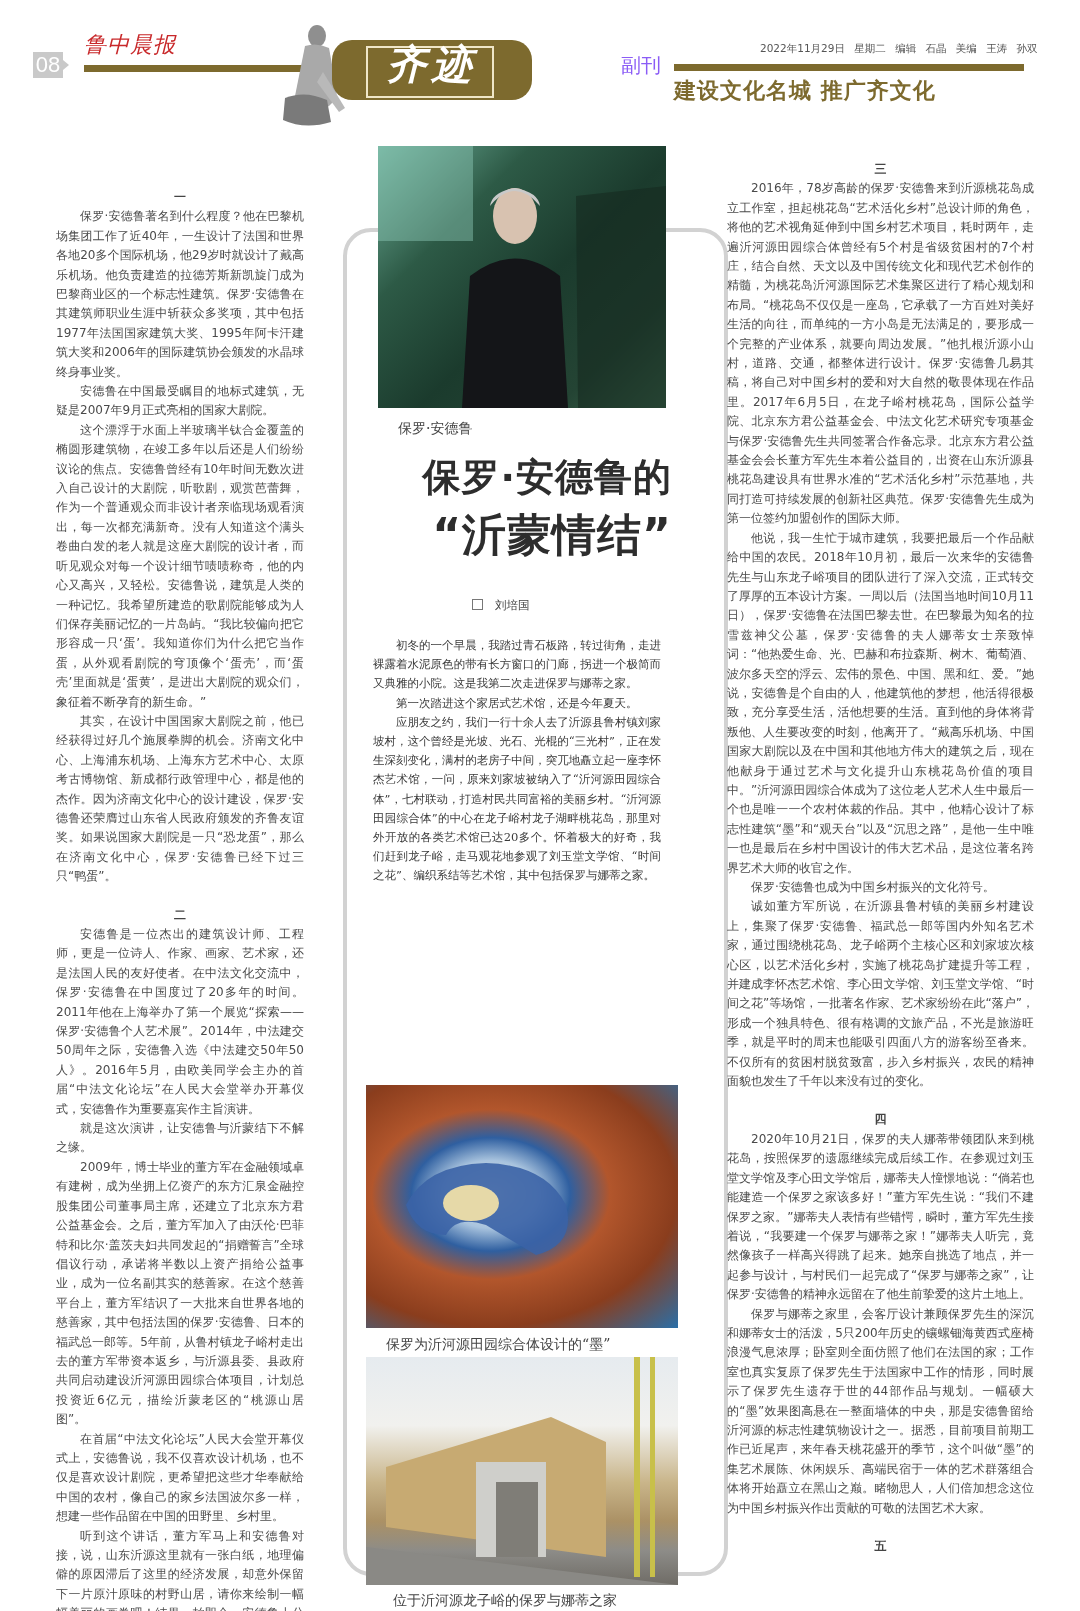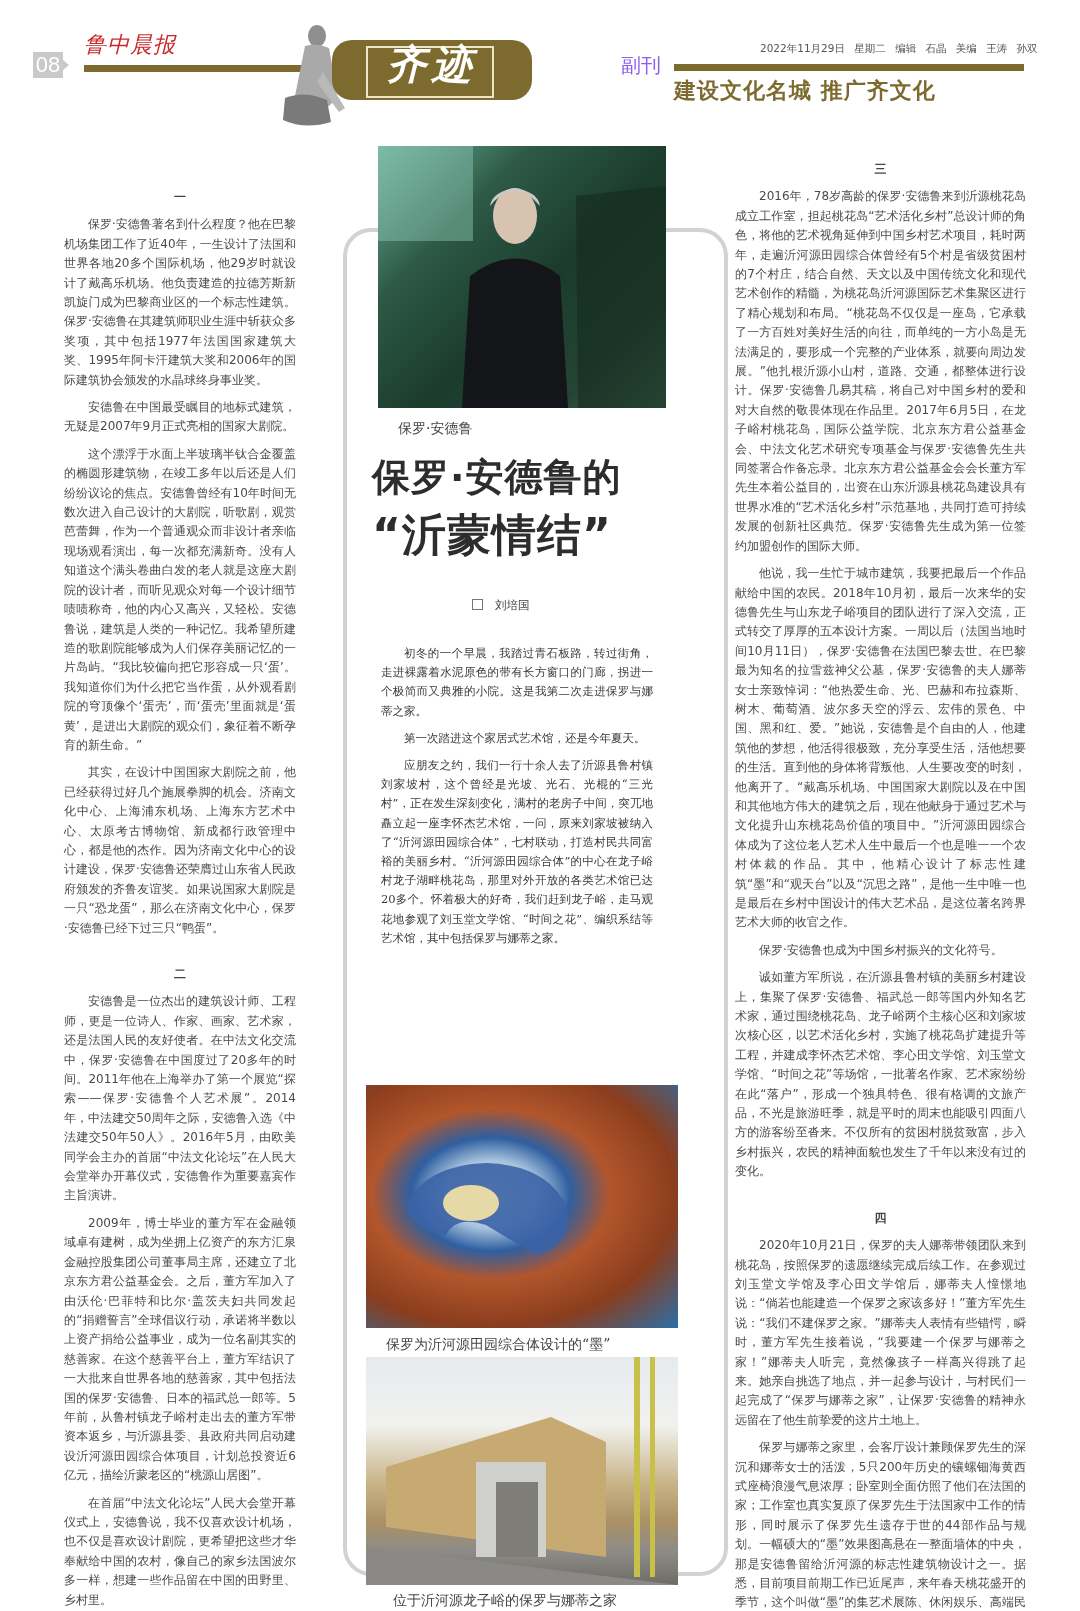--- a/index.html
+++ b/index.html
@@ -15,31 +15,31 @@
   .plaque-inner{position:absolute;left:34px;top:6px;width:124px;height:48px;border:2px solid #efe6c8;}
   .plaque-title{position:absolute;left:0;top:0;width:100%;height:100%;color:#fff;font-size:40px;line-height:48px;text-align:center;font-family:"DejaVu Serif",serif;font-style:italic;font-weight:bold;letter-spacing:6px;}
   .section-label{left:605px;top:52px;font-size:20px;color:#8b5cf6;margin-left:16px;}
   .meta-line{left:760px;top:42px;font-size:10.5px;color:#555;white-space:nowrap;word-spacing:6px;}
   .bar-right{left:674px;top:64px;width:350px;height:7px;background:#7d6a2e;}
   .slogan{left:674px;top:76px;font-size:22px;color:#7d6a2e;font-weight:bold;letter-spacing:1px;}
   
   .frame{left:343px;top:228px;width:377px;height:1340px;border:4px solid #d2d2d2;border-radius:28px;}
   
   .col{font-size:12px;line-height:19.4px;color:#4a4a4a;text-align:justify;}
-  .col p{margin:8px;text-indent:2em;}
+  .col p{margin:0;text-indent:2em;}
   .sec-num{text-align:center;font-size:12px;font-weight:bold;color:#444;height:19.4px;}
   .col-left{left:56px;top:188px;width:248px;}
   .col-right{left:727px;top:160px;width:307px;}
   .col-mid{left:373px;top:636px;width:288px;font-family:"DejaVu Serif",serif;font-size:11.5px;line-height:19.2px;color:#3a3a3a;}
   .gap{height:19px;}
   
   .photo{overflow:hidden;}
   .portrait{left:378px;top:146px;width:288px;height:262px;background:linear-gradient(135deg,#6fb09b 0%,#2d5a46 28%,#1b3b2d 55%,#244434 80%,#3f6a50 100%);}
   .caption{font-family:"DejaVu Serif",serif;font-size:14px;color:#444;}
-  .headline{left:372px;top:448px;width:300px;font-size:38px;font-weight:bold;color:#2d2d2d;line-height:58px;text-align:left;letter-spacing:1px;}
+  .headline{left:372px;top:448px;width:300px;font-size:38px;font-weight:bold;color:#2d2d2d;line-height:58px;text-align:right;letter-spacing:1px;}
   .byline{left:472px;top:598px;font-size:11.5px;color:#444;}
   .byline-box{display:inline-block;width:9px;height:9px;border:1px solid #777;margin-right:12px;vertical-align:-1px;}
   .render{left:366px;top:1085px;width:312px;height:243px;background:radial-gradient(ellipse at 40% 45%,#f3efe3 0%,#a8c3de 18%,#2f5fa0 30%,#b2562c 45%,#8a3d1d 70%,#2a6fa8 100%);}
   .house{left:366px;top:1357px;width:312px;height:228px;background:linear-gradient(180deg,#e6ebef 0%,#f1f1ee 30%,#c9b58a 55%,#ab9165 72%,#8d8c88 85%,#6f6c66 100%);}
 </style>
 </head>
 <body>
 
 <div class="abs page-num">08</div>
 <div class="abs paper-name">鲁中晨报</div>
@@ -70,20 +70,21 @@
 
 <div class="abs col col-left">
   <div class="sec-num">一</div>
   <p>保罗·安德鲁著名到什么程度？他在巴黎机场集团工作了近40年，一生设计了法国和世界各地20多个国际机场，他29岁时就设计了戴高乐机场。他负责建造的拉德芳斯新凯旋门成为巴黎商业区的一个标志性建筑。保罗·安德鲁在其建筑师职业生涯中斩获众多奖项，其中包括1977年法国国家建筑大奖、1995年阿卡汗建筑大奖和2006年的国际建筑协会颁发的水晶球终身事业奖。</p>
   <p>安德鲁在中国最受瞩目的地标式建筑，无疑是2007年9月正式亮相的国家大剧院。</p>
   <p>这个漂浮于水面上半玻璃半钛合金覆盖的椭圆形建筑物，在竣工多年以后还是人们纷纷议论的焦点。安德鲁曾经有10年时间无数次进入自己设计的大剧院，听歌剧，观赏芭蕾舞，作为一个普通观众而非设计者亲临现场观看演出，每一次都充满新奇。没有人知道这个满头卷曲白发的老人就是这座大剧院的设计者，而听见观众对每一个设计细节啧啧称奇，他的内心又高兴，又轻松。安德鲁说，建筑是人类的一种记忆。我希望所建造的歌剧院能够成为人们保存美丽记忆的一片岛屿。“我比较偏向把它形容成一只‘蛋’。我知道你们为什么把它当作蛋，从外观看剧院的穹顶像个‘蛋壳’，而‘蛋壳’里面就是‘蛋黄’，是进出大剧院的观众们，象征着不断孕育的新生命。”</p>
   <p>其实，在设计中国国家大剧院之前，他已经获得过好几个施展拳脚的机会。济南文化中心、上海浦东机场、上海东方艺术中心、太原考古博物馆、新成都行政管理中心，都是他的杰作。因为济南文化中心的设计建设，保罗·安德鲁还荣膺过山东省人民政府颁发的齐鲁友谊奖。如果说国家大剧院是一只“恐龙蛋”，那么在济南文化中心，保罗·安德鲁已经下过三只“鸭蛋”。</p>
   <div class="gap"></div>
   <div class="sec-num">二</div>
   <p>安德鲁是一位杰出的建筑设计师、工程师，更是一位诗人、作家、画家、艺术家，还是法国人民的友好使者。在中法文化交流中，保罗·安德鲁在中国度过了20多年的时间。2011年他在上海举办了第一个展览“探索——保罗·安德鲁个人艺术展”。2014年，中法建交50周年之际，安德鲁入选《中法建交50年50人》。2016年5月，由欧美同学会主办的首届“中法文化论坛”在人民大会堂举办开幕仪式，安德鲁作为重要嘉宾作主旨演讲。</p>
+  <p>就是这次演讲，让安德鲁与沂蒙结下不解之缘。</p>
   <p>2009年，博士毕业的董方军在金融领域卓有建树，成为坐拥上亿资产的东方汇泉金融控股集团公司董事局主席，还建立了北京东方君公益基金会。之后，董方军加入了由沃伦·巴菲特和比尔·盖茨夫妇共同发起的“捐赠誓言”全球倡议行动，承诺将半数以上资产捐给公益事业，成为一位名副其实的慈善家。在这个慈善平台上，董方军结识了一大批来自世界各地的慈善家，其中包括法国的保罗·安德鲁、日本的福武总一郎等。5年前，从鲁村镇龙子峪村走出去的董方军带资本返乡，与沂源县委、县政府共同启动建设沂河源田园综合体项目，计划总投资近6亿元，描绘沂蒙老区的“桃源山居图”。</p>
   <p>在首届“中法文化论坛”人民大会堂开幕仪式上，安德鲁说，我不仅喜欢设计机场，也不仅是喜欢设计剧院，更希望把这些才华奉献给中国的农村，像自己的家乡法国波尔多一样，想建一些作品留在中国的田野里、乡村里。</p>
   <p>听到这个讲话，董方军马上和安德鲁对接，说，山东沂源这里就有一张白纸，地理偏僻的原因滞后了这里的经济发展，却意外保留下一片原汁原味的村野山居，请你来绘制一幅幅美丽的画卷吧！结果一拍即合，安德鲁十分愿意把他的艺术才华献给中国的乡村振兴。</p>
 
 </div>
 
 <div class="abs photo portrait">
   <svg width="288" height="262" viewBox="0 0 288 262">
     <rect x="0" y="0" width="95" height="95" fill="#8fcab8" opacity="0.45"></rect>
     <path d="M198 50 L288 40 L288 262 L200 262 Z" fill="#162a20" opacity="0.6"></path>

